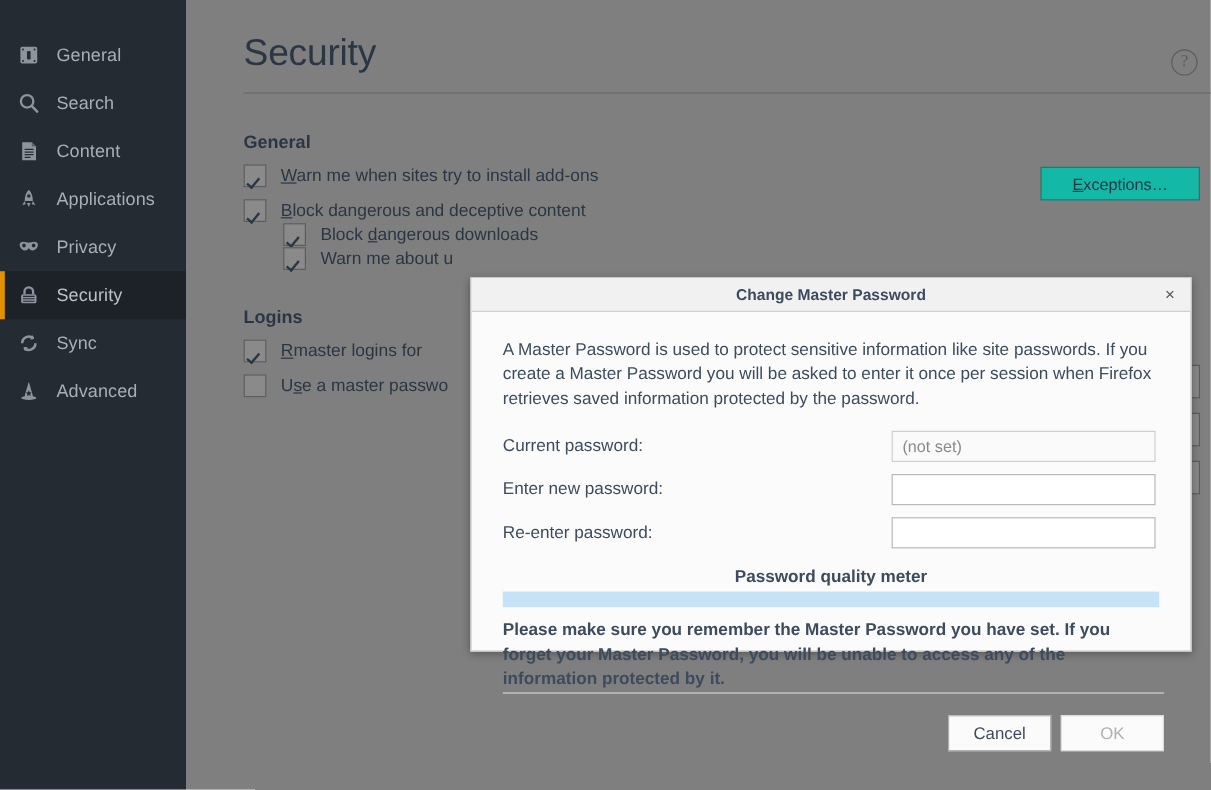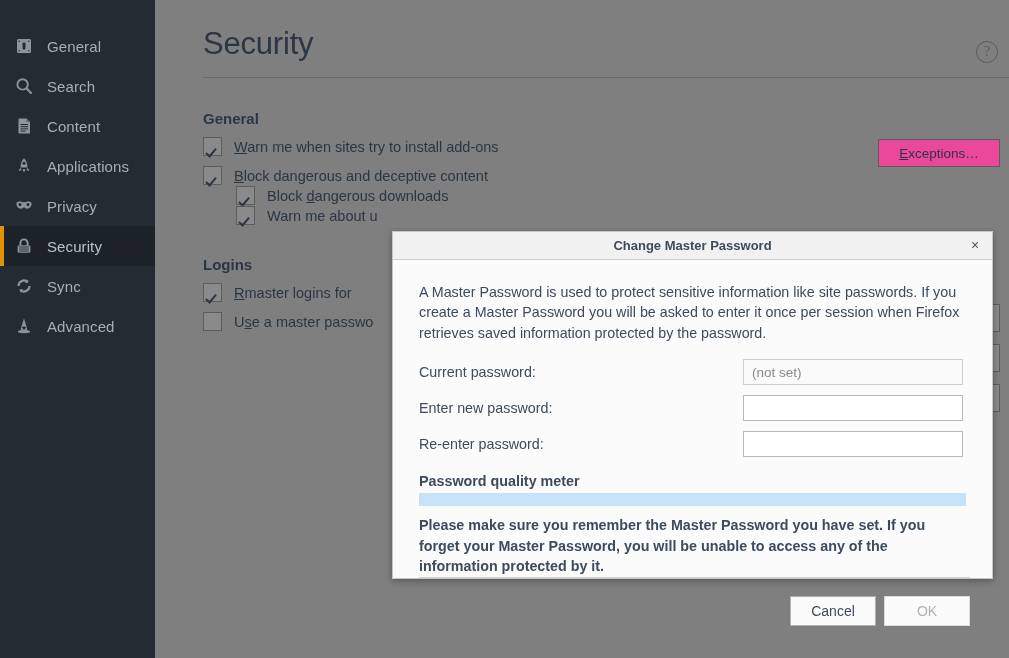--- a/index.html
+++ b/index.html
@@ -131,22 +131,22 @@
     font-size: 14.5px;
     color: #2b3644;
     margin-left: 12px;
     white-space: nowrap;
   }
   .check-label u { text-decoration: underline; }
 
   .exceptions-btn {
     position: absolute;
     top: 139px; right: 9px;
-    width: 122px; height: 28px;
-    background: #ec4899;
+    width: 133px; height: 28px;
+    background: #14b8a6;
     border: 1px solid #5d5d5d;
     color: #2b3644;
     font-size: 13.5px;
     font-family: "Liberation Sans", sans-serif;
     cursor: pointer;
   }
   .exceptions-btn u { text-decoration: underline; }
 
   
   .ghost-btn {
@@ -155,21 +155,21 @@
     width: 115px; height: 28px;
     background: #8a8a8a;
     border: 1px solid #5d5d5d;
     z-index: 1;
   }
 
   
   .overlay-dialog {
     position: absolute;
     left: 392px; top: 231px;
-    width: 601px; height: 348px;
+    width: 601px; height: 312px;
     background: #fbfbfb;
     border: 1px solid #c6c6c6;
     box-shadow: 0 2px 7px rgba(0,0,0,0.33);
     z-index: 10;
     display: flex;
     flex-direction: column;
   }
   .dlg-titlebar {
     height: 28px;
     background: #f1f1f1;
@@ -228,20 +228,21 @@
   .field-input.disabled {
     background: #fafafa;
     color: #8a8a8a;
     border-color: #cfcfcf;
   }
   .meter-label {
     font-size: 14.3px;
     font-weight: bold;
     color: #3d4b5c;
     margin: 16px 0 4px 0;
+    text-align: center;
   }
   .meter-track {
     height: 13px;
     width: 100%;
     background: #c7e2f7;
     border: none;
   }
   .dlg-warning {
     font-size: 14.3px;
     font-weight: bold;

